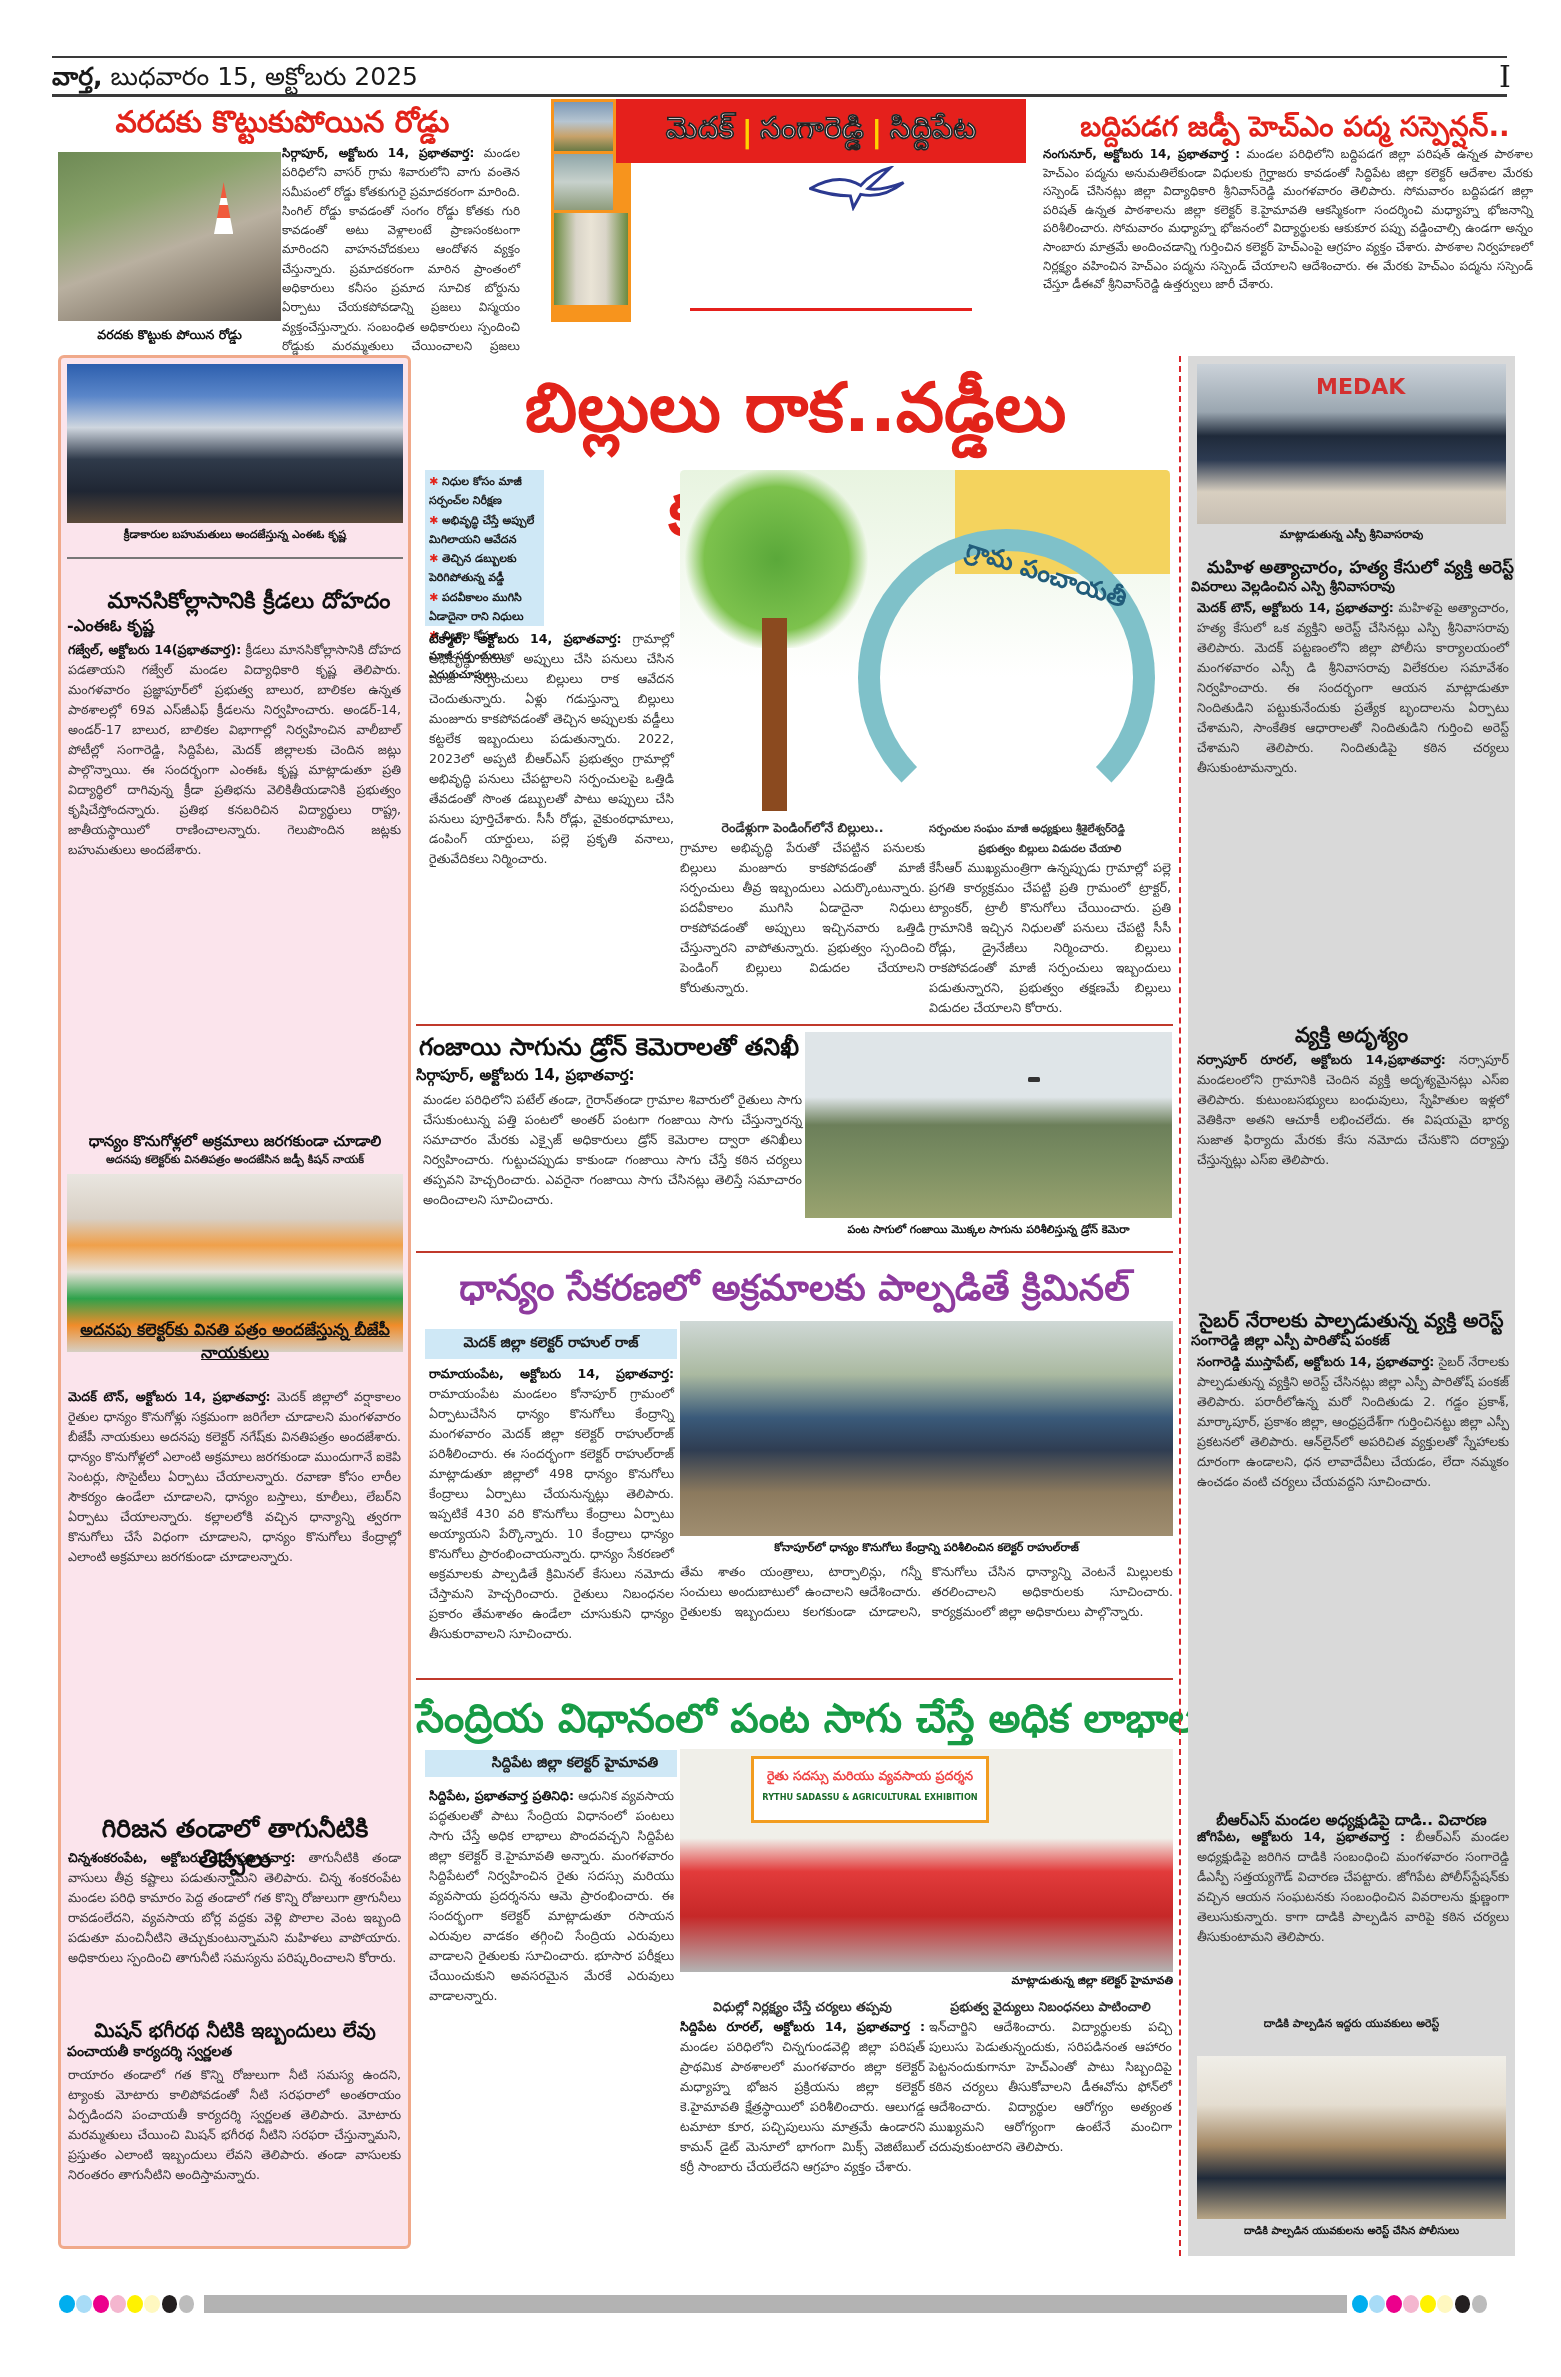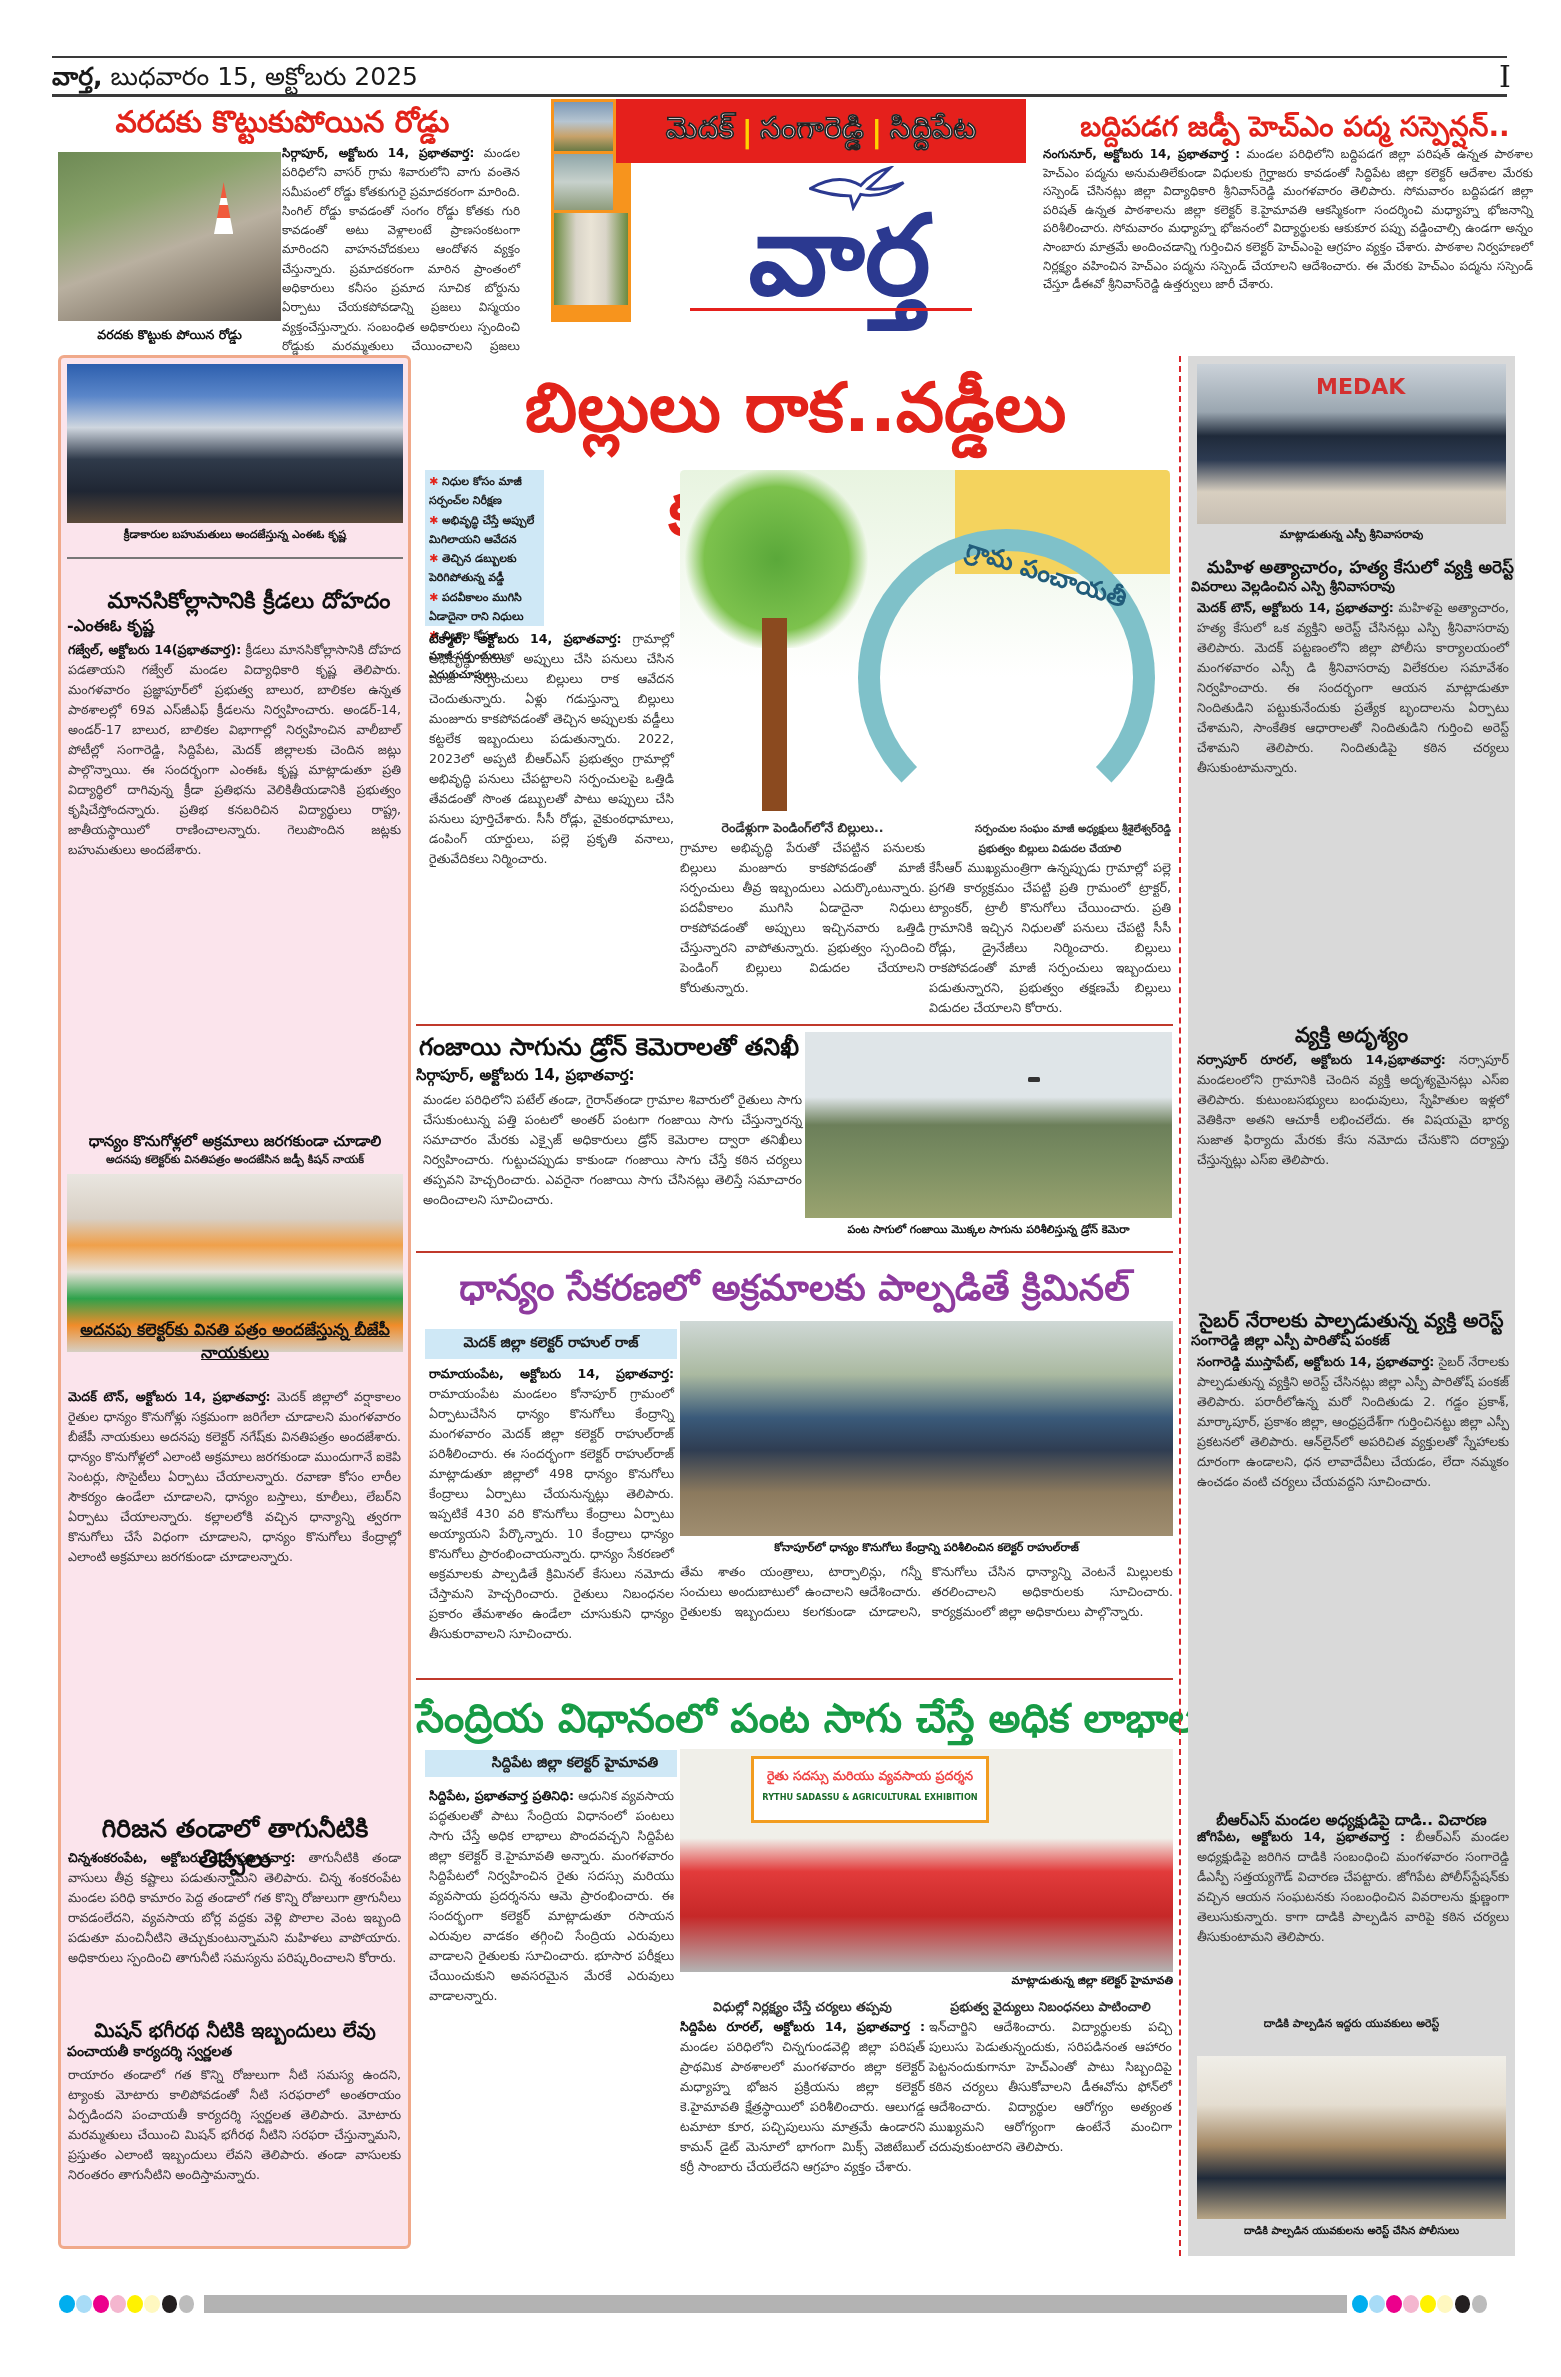--- a/index.html
+++ b/index.html
@@ -43,21 +43,20 @@
     <span>మెదక్</span>
     <span style="color:#ffd200;-webkit-text-stroke:0;">|</span>
     <span>సంగారెడ్డి</span>
     <span style="color:#ffd200;-webkit-text-stroke:0;">|</span>
     <span>సిద్దిపేట</span>
   </div>
   <div class="abs" style="left:80px;top:64px;width:395px;height:159px;background:#fff;">
     <svg class="abs" style="left:178px;top:3px;" width="96" height="45" viewBox="0 0 130 60">
       <path d="M2 30 Q40 8 70 26 Q85 8 110 2 Q92 20 80 30 Q95 34 128 22 Q100 44 70 38 L60 56 L56 40 Q30 40 2 30Z" fill="#fff" stroke="#2b3990" stroke-width="4"></path>
     </svg>
-    <div class="abs" style="left:45px;top:30px;width:327px;text-align:center;font-size:111px;font-weight:bold;color:#2b3990;line-height:126px;">వార్త</div>
     <div class="abs" style="left:59px;top:145px;width:282px;height:3px;background:#e5201c;"></div>
   </div>
 </div>
 
 <div class="abs head-red" style="left:1039px;top:110px;width:512px;text-align:center;font-size:28px;">బద్దిపడగ జడ్పీ హెచ్ఎం పద్మ సస్పెన్షన్..</div>
 <div class="abs body-text" style="left:1043px;top:145px;width:490px;font-size:12px;line-height:18.6px;">
   <b>నంగునూర్, అక్టోబరు 14, ప్రభాతవార్త :</b>
   <span>మండల పరిధిలోని బద్దిపడగ జిల్లా పరిషత్ ఉన్నత పాఠశాల హెచ్ఎం పద్మను అనుమతిలేకుండా విధులకు గైర్హాజరు కావడంతో సిద్దిపేట జిల్లా కలెక్టర్ ఆదేశాల మేరకు సస్పెండ్ చేసినట్లు జిల్లా విద్యాధికారి శ్రీనివాస్‌రెడ్డి మంగళవారం తెలిపారు. సోమవారం బద్దిపడగ జిల్లా పరిషత్ ఉన్నత పాఠశాలను జిల్లా కలెక్టర్ కె.హైమావతి ఆకస్మికంగా సందర్శించి మధ్యాహ్న భోజనాన్ని పరిశీలించారు. సోమవారం మధ్యాహ్న భోజనంలో విద్యార్థులకు ఆకుకూర పప్పు వడ్డించాల్సి ఉండగా అన్నం సాంబారు మాత్రమే అందించడాన్ని గుర్తించిన కలెక్టర్ హెచ్ఎంపై ఆగ్రహం వ్యక్తం చేశారు. పాఠశాల నిర్వహణలో నిర్లక్ష్యం వహించిన హెచ్ఎం పద్మను సస్పెండ్ చేయాలని ఆదేశించారు. ఈ మేరకు హెచ్ఎం పద్మను సస్పెండ్ చేస్తూ డీఈవో శ్రీనివాస్‌రెడ్డి ఉత్తర్వులు జారీ చేశారు.</span>
 </div>
 
@@ -107,21 +106,21 @@
 </div>
 <div class="abs body-text" style="left:429px;top:629px;width:245px;">
   <b>టేక్మాల్, అక్టోబరు 14, ప్రభాతవార్త:</b>
   <span>గ్రామాల్లో అభివృద్ధి పేరుతో అప్పులు చేసి పనులు చేసిన మాజీ సర్పంచులు బిల్లులు రాక ఆవేదన చెందుతున్నారు. ఏళ్లు గడుస్తున్నా బిల్లులు మంజూరు కాకపోవడంతో తెచ్చిన అప్పులకు వడ్డీలు కట్టలేక ఇబ్బందులు పడుతున్నారు. 2022, 2023లో అప్పటి బీఆర్ఎస్ ప్రభుత్వం గ్రామాల్లో అభివృద్ధి పనులు చేపట్టాలని సర్పంచులపై ఒత్తిడి తేవడంతో సొంత డబ్బులతో పాటు అప్పులు చేసి పనులు పూర్తిచేశారు. సీసీ రోడ్లు, వైకుంఠధామాలు, డంపింగ్ యార్డులు, పల్లె ప్రకృతి వనాలు, రైతువేదికలు నిర్మించారు.</span>
 </div>
 <div class="abs body-text" style="left:680px;top:818px;width:245px;">
   <div style="font-weight:bold;text-align:center;">రెండేళ్లుగా పెండింగ్‌లోనే బిల్లులు..</div>
   <span>గ్రామాల అభివృద్ధి పేరుతో చేపట్టిన పనులకు బిల్లులు మంజూరు కాకపోవడంతో మాజీ సర్పంచులు తీవ్ర ఇబ్బందులు ఎదుర్కొంటున్నారు. పదవీకాలం ముగిసి ఏడాదైనా నిధులు రాకపోవడంతో అప్పులు ఇచ్చినవారు ఒత్తిడి చేస్తున్నారని వాపోతున్నారు. ప్రభుత్వం స్పందించి పెండింగ్ బిల్లులు విడుదల చేయాలని కోరుతున్నారు.</span>
 </div>
 <div class="abs body-text" style="left:929px;top:818px;width:242px;">
-  <div style="font-weight:bold;text-align:right;font-size:10.4px;">సర్పంచుల సంఘం మాజీ అధ్యక్షులు శ్రీశైలేశ్వర్‌రెడ్డి</div>
+  <div style="font-weight:bold;text-align:left;font-size:10.4px;">సర్పంచుల సంఘం మాజీ అధ్యక్షులు శ్రీశైలేశ్వర్‌రెడ్డి</div>
   <div style="font-weight:bold;text-align:center;font-size:10.4px;">ప్రభుత్వం బిల్లులు విడుదల చేయాలి</div>
   <span>కేసీఆర్ ముఖ్యమంత్రిగా ఉన్నప్పుడు గ్రామాల్లో పల్లె ప్రగతి కార్యక్రమం చేపట్టి ప్రతి గ్రామంలో ట్రాక్టర్, ట్యాంకర్, ట్రాలీ కొనుగోలు చేయించారు. ప్రతి గ్రామానికి ఇచ్చిన నిధులతో పనులు చేపట్టి సీసీ రోడ్లు, డ్రైనేజీలు నిర్మించారు. బిల్లులు రాకపోవడంతో మాజీ సర్పంచులు ఇబ్బందులు పడుతున్నారని, ప్రభుత్వం తక్షణమే బిల్లులు విడుదల చేయాలని కోరారు.</span>
 </div>
 <div class="abs" style="left:416px;top:1024px;width:757px;height:1.5px;background:#c0392b;"></div>
 
 <div class="abs sub-head" style="left:416px;top:1032px;width:386px;font-size:24px;">గంజాయి సాగును డ్రోన్ కెమెరాలతో తనిఖీ</div>
 <div class="abs byline" style="left:416px;top:1066px;width:386px;font-size:15px;">సిర్గాపూర్, అక్టోబరు 14, ప్రభాతవార్త:</div>
 <div class="abs body-text" style="left:423px;top:1090px;width:379px;">మండల పరిధిలోని పటేల్ తండా, గైరాన్‌తండా గ్రామాల శివారులో రైతులు సాగు చేసుకుంటున్న పత్తి పంటలో అంతర్ పంటగా గంజాయి సాగు చేస్తున్నారన్న సమాచారం మేరకు ఎక్సైజ్ అధికారులు డ్రోన్ కెమెరాల ద్వారా తనిఖీలు నిర్వహించారు. గుట్టుచప్పుడు కాకుండా గంజాయి సాగు చేస్తే కఠిన చర్యలు తప్పవని హెచ్చరించారు. ఎవరైనా గంజాయి సాగు చేసినట్లు తెలిస్తే సమాచారం అందించాలని సూచించారు.</div>
 <div class="photo" style="left:805px;top:1032px;width:367px;height:186px;background:linear-gradient(180deg,#dfe5e8 0%,#dfe5e8 35%,#6c7f5a 50%,#7b8e62 70%,#9aa36f 100%);">
   <div class="abs" style="left:223px;top:45px;width:12px;height:4.5px;background:#333;border-radius:1.5px;"></div>

